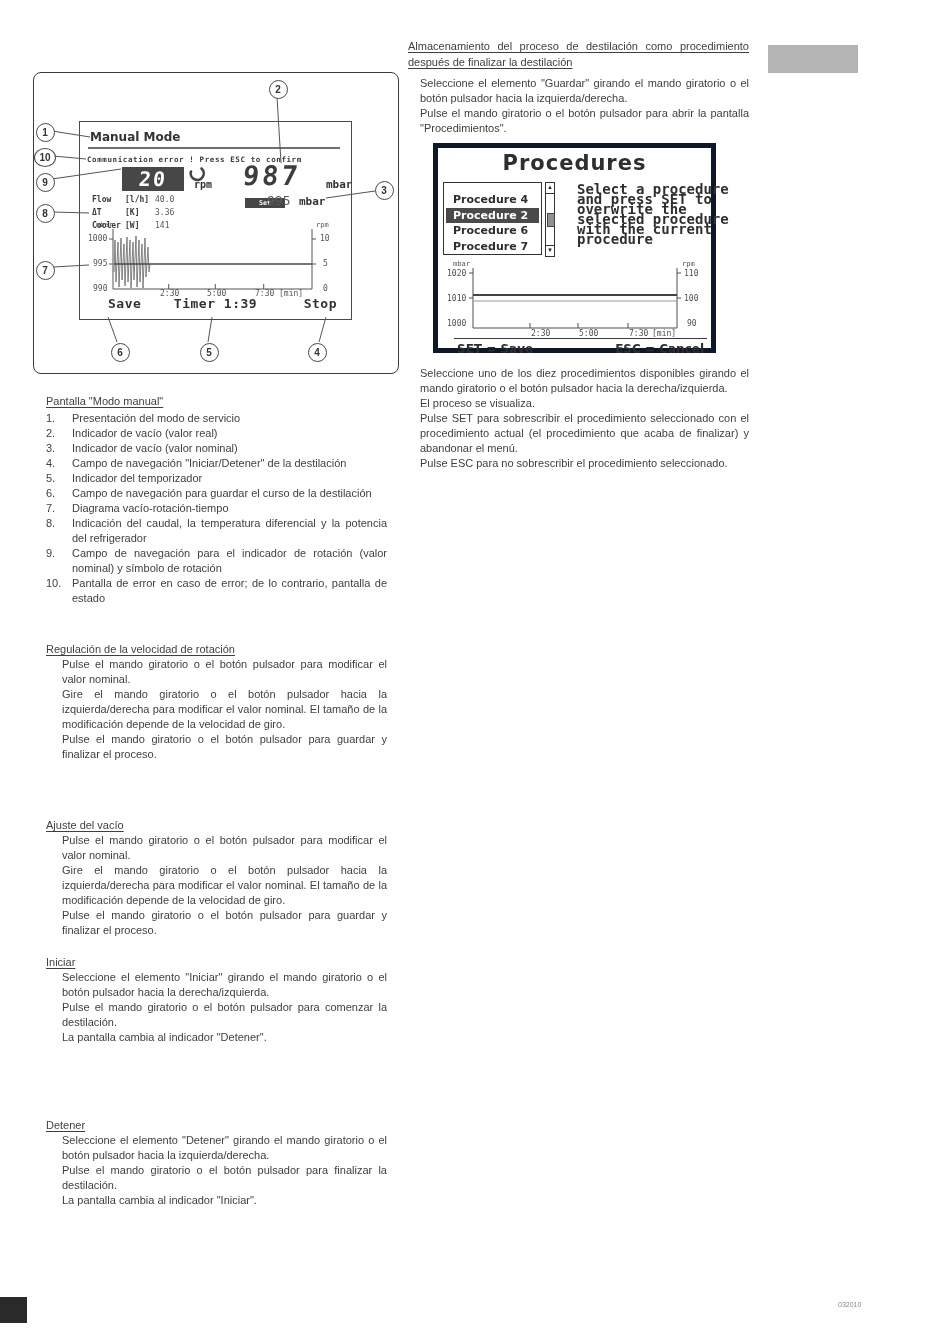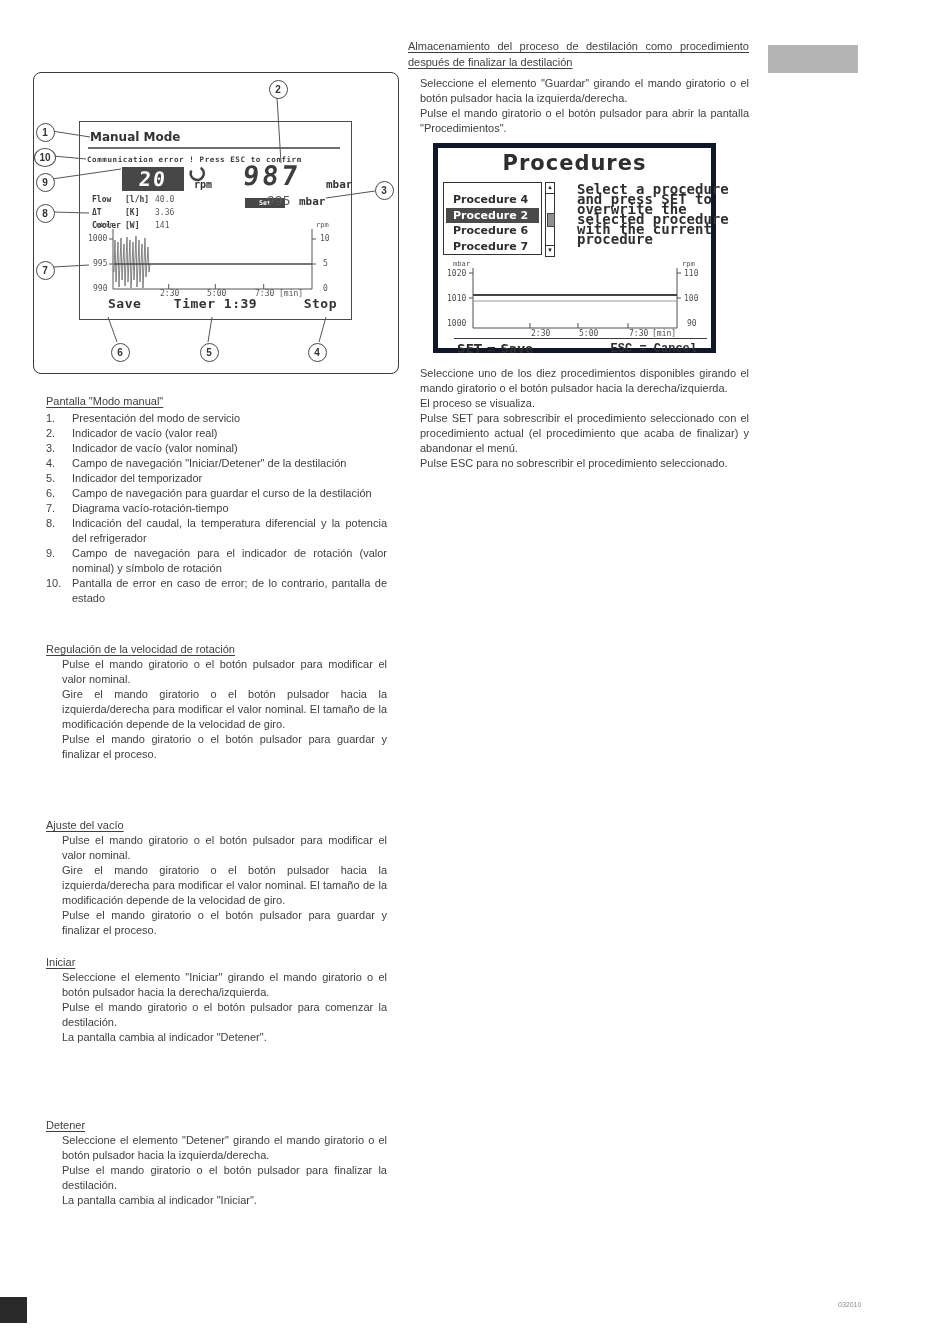--- a/index.html
+++ b/index.html
@@ -311,21 +311,21 @@
       <span class="lcd-tick" style="left:246px;top:121px;">110</span>
       <span class="lcd-tick" style="left:246px;top:146px;">100</span>
       <span class="lcd-tick" style="left:249px;top:171px;">90</span>
       <span class="lcd-tick" style="left:93px;top:181px;">2:30</span>
       <span class="lcd-tick" style="left:141px;top:181px;">5:00</span>
       <span class="lcd-tick" style="left:191px;top:181px;">7:30</span>
       <span class="lcd-tick" style="left:214px;top:181px;">[min]</span>
 
       <div class="fig2-footer">
         <span style="left:3px;">SET = Save</span>
-        <span style="right:10px;font-family:Liberation Mono, monospace;">ESC = Cancel</span>
+        <span style="right:3px;">ESC = Cancel</span>
       </div>
     </div>
 
     <div class="after-fig">
       <div class="body-txt indent-r">Seleccione uno de los diez procedimientos disponibles girando el mando giratorio o el botón pulsador hacia la derecha/izquierda.</div>
       <div class="body-txt indent-r">El proceso se visualiza.</div>
       <div class="body-txt indent-r">Pulse SET para sobrescribir el procedimiento seleccionado con el procedimiento actual (el procedimiento que acaba de finalizar) y abandonar el menú.</div>
       <div class="body-txt indent-r">Pulse ESC para no sobrescribir el procedimiento seleccionado.</div>
     </div>
   </div>

